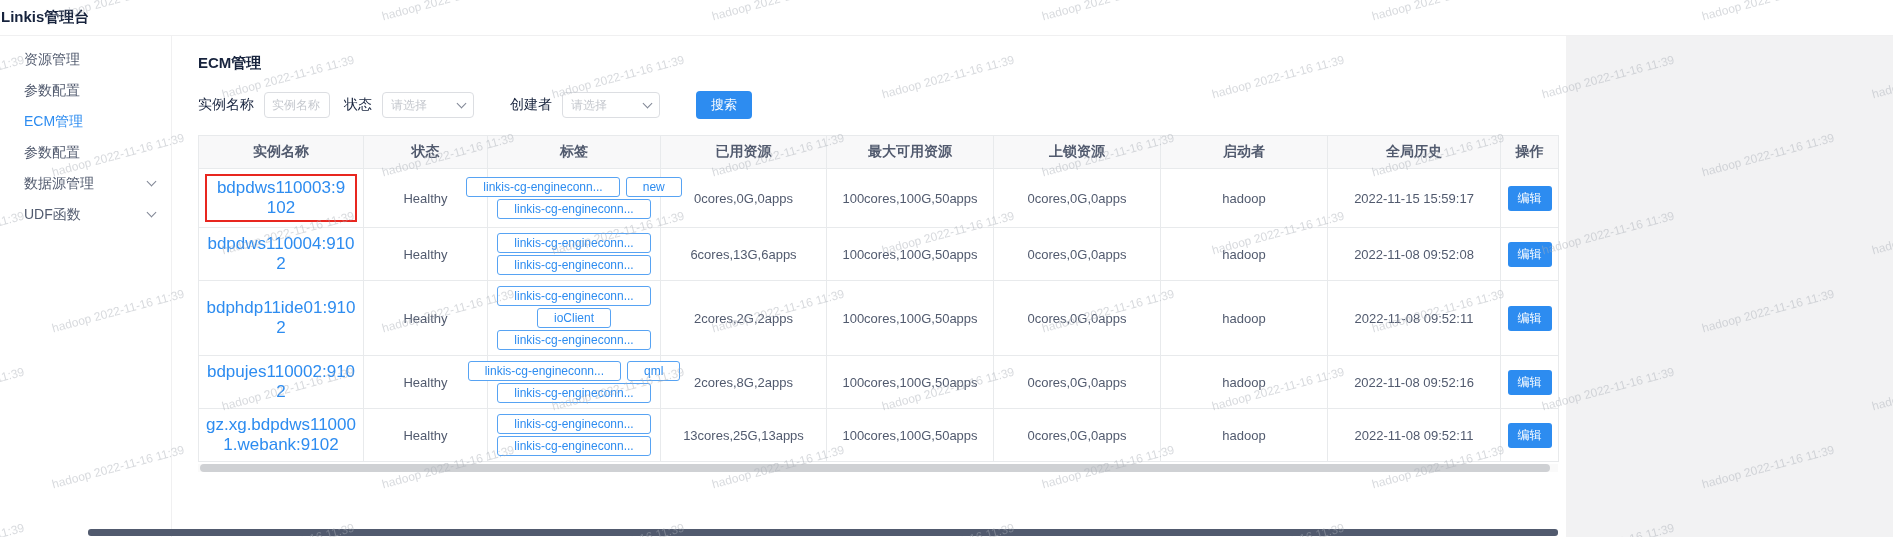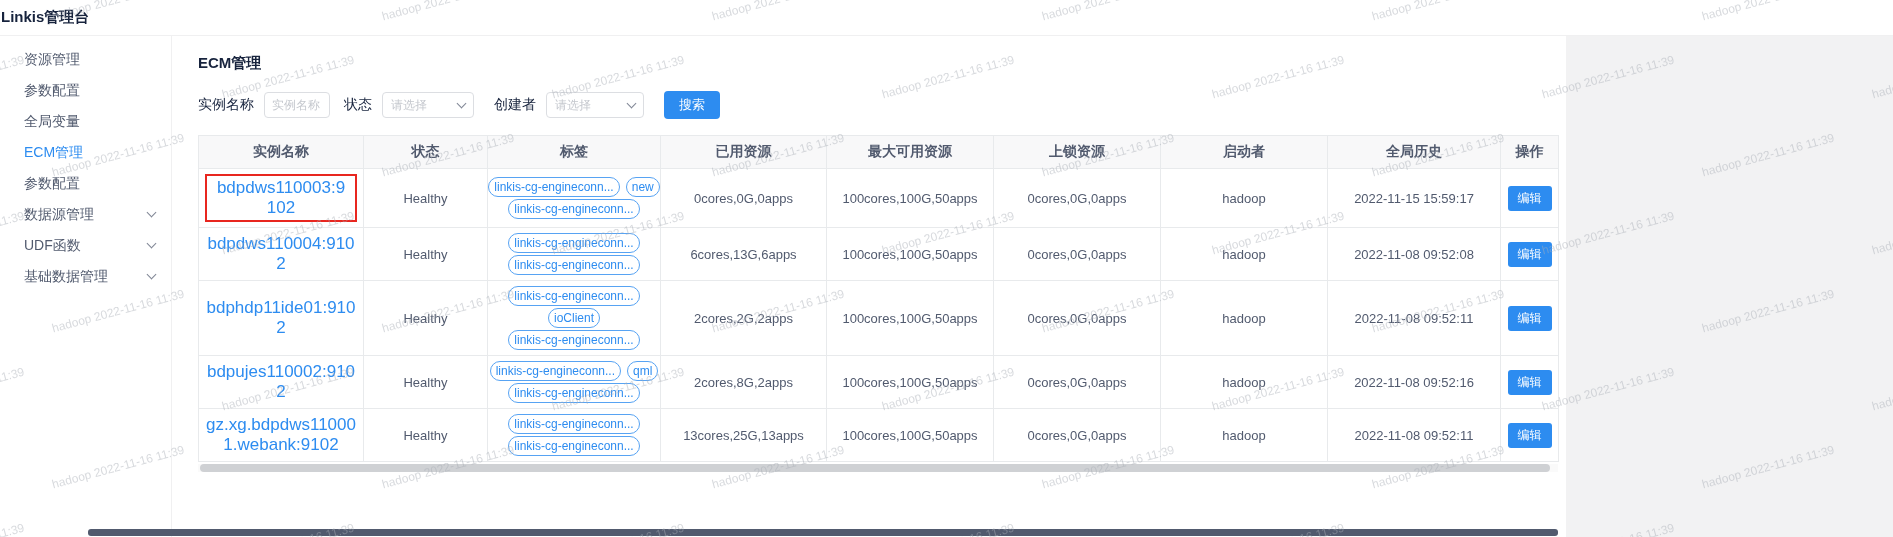--- a/index.html
+++ b/index.html
@@ -44,21 +44,21 @@
   .f-label{font-size:14px;color:#17233d;margin-right:10px;white-space:nowrap;}
   .f-input{
     width:66px;height:26px;border:1px solid #dcdee2;border-radius:4px;
     padding:0 7px;font-size:12px;color:#515a6e;outline:none;margin-right:14px;
     font-family:inherit;
   }
   .f-input::placeholder{color:#c5c8ce;}
   .select{
     height:26px;border:1px solid #dcdee2;border-radius:4px;background:#fff;
     display:flex;align-items:center;justify-content:space-between;
-    padding:0 8px;font-size:12px;color:#c5c8ce;margin-right:20px;cursor:pointer;
+    padding:0 8px;font-size:12px;color:#c5c8ce;margin-right:36px;cursor:pointer;
   }
   .select.status{width:92px;}
   .select.creator{width:98px;}
   .btn-search{
     background:var(--accent);color:#fff;border:none;border-radius:4px;
     height:28px;padding:0 15px;font-size:13px;cursor:pointer;font-family:inherit;
   }
   
   table{
     width:1360px;border-collapse:collapse;table-layout:fixed;
@@ -71,21 +71,21 @@
   td{
     border:1px solid #e8eaec;text-align:center;padding:5px 6px;color:#515a6e;
     vertical-align:middle;background:#fff;
   }
   .link{color:var(--accent);text-decoration:none;cursor:pointer;word-break:break-all;font-size:17px;}
   .red-box{display:inline-block;border:2px solid var(--red);padding:2px 6px;}
   .tag-lines{display:flex;flex-direction:column;align-items:center;gap:2px;}
   .tag-line{display:flex;justify-content:center;gap:6px;}
   .tag{
     display:inline-block;border:1px solid var(--tag-border);color:var(--accent);
-    background:#fff;border-radius:10px;padding:1px 5px;font-size:12px;line-height:16px;
+    background:#fff;border-radius:3px;padding:1px 16px;font-size:12px;line-height:16px;
     cursor:pointer;white-space:nowrap;
   }
   .btn-edit{
     background:var(--accent);color:#fff;border:none;border-radius:3px;
     font-size:12px;padding:4px 10px;cursor:pointer;font-family:inherit;
   }
   
   .table-scrollbar{width:1360px;height:8px;background:#fafafa;margin-top:2px;position:relative;}
   .table-scrollbar .thumb{position:absolute;left:2px;top:0;height:8px;width:1350px;background:#cfd1d4;border-radius:4px;}
   .page-scrollbar{position:absolute;left:0;bottom:0;width:1893px;height:8px;}
@@ -106,39 +106,32 @@
 
 <div class="layout">
   <aside>
     <div>
         <div class="side-item">
           <span>资源管理</span>
         </div>
         <div class="side-item">
           <span>参数配置</span>
         </div>
-        <div class="side-item">
-          <span>全局变量</span>
-        </div>
         <div class="side-item active">
           <span>ECM管理</span>
         </div>
         <div class="side-item">
           <span>参数配置</span>
         </div>
         <div class="side-item">
           <span>数据源管理</span>
           <span class="chev"></span>
         </div>
         <div class="side-item">
           <span>UDF函数</span>
-          <span class="chev"></span>
-        </div>
-        <div class="side-item">
-          <span>基础数据管理</span>
           <span class="chev"></span>
         </div>
       </div>
   </aside>
 
   <main>
     <div class="page-title">ECM管理</div>
 
     <div class="filters">
       <span class="f-label">实例名称</span>

